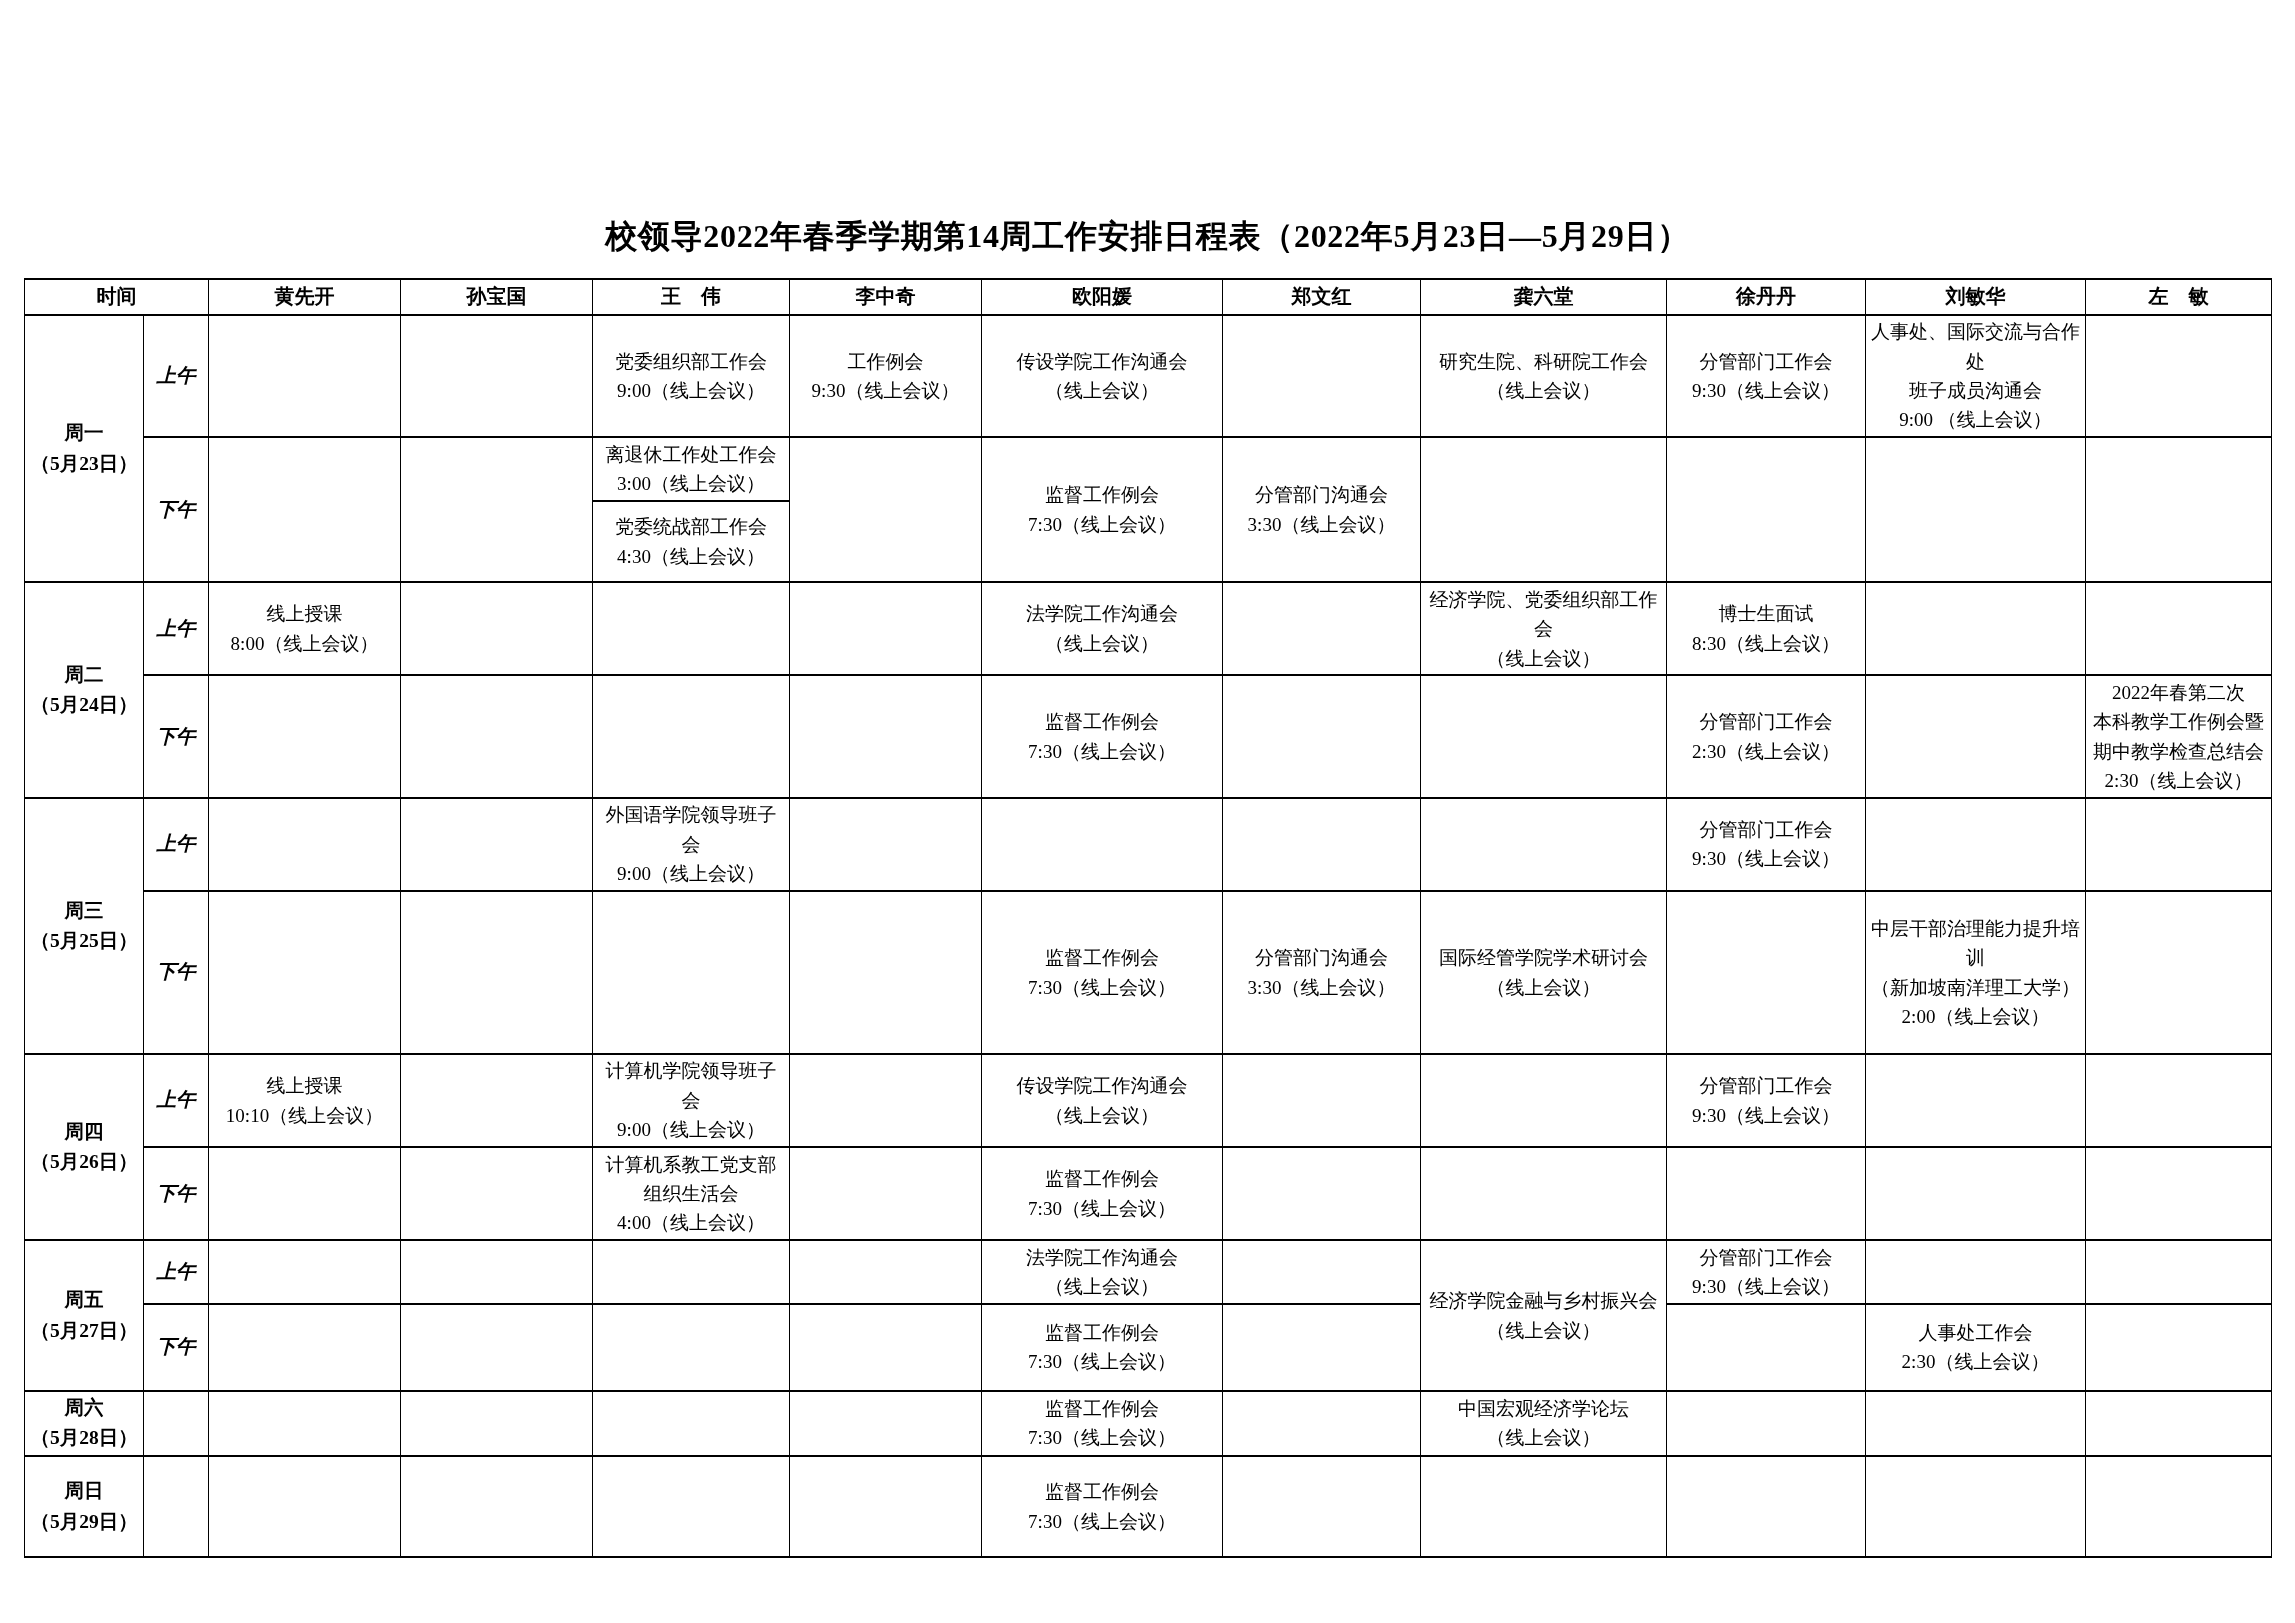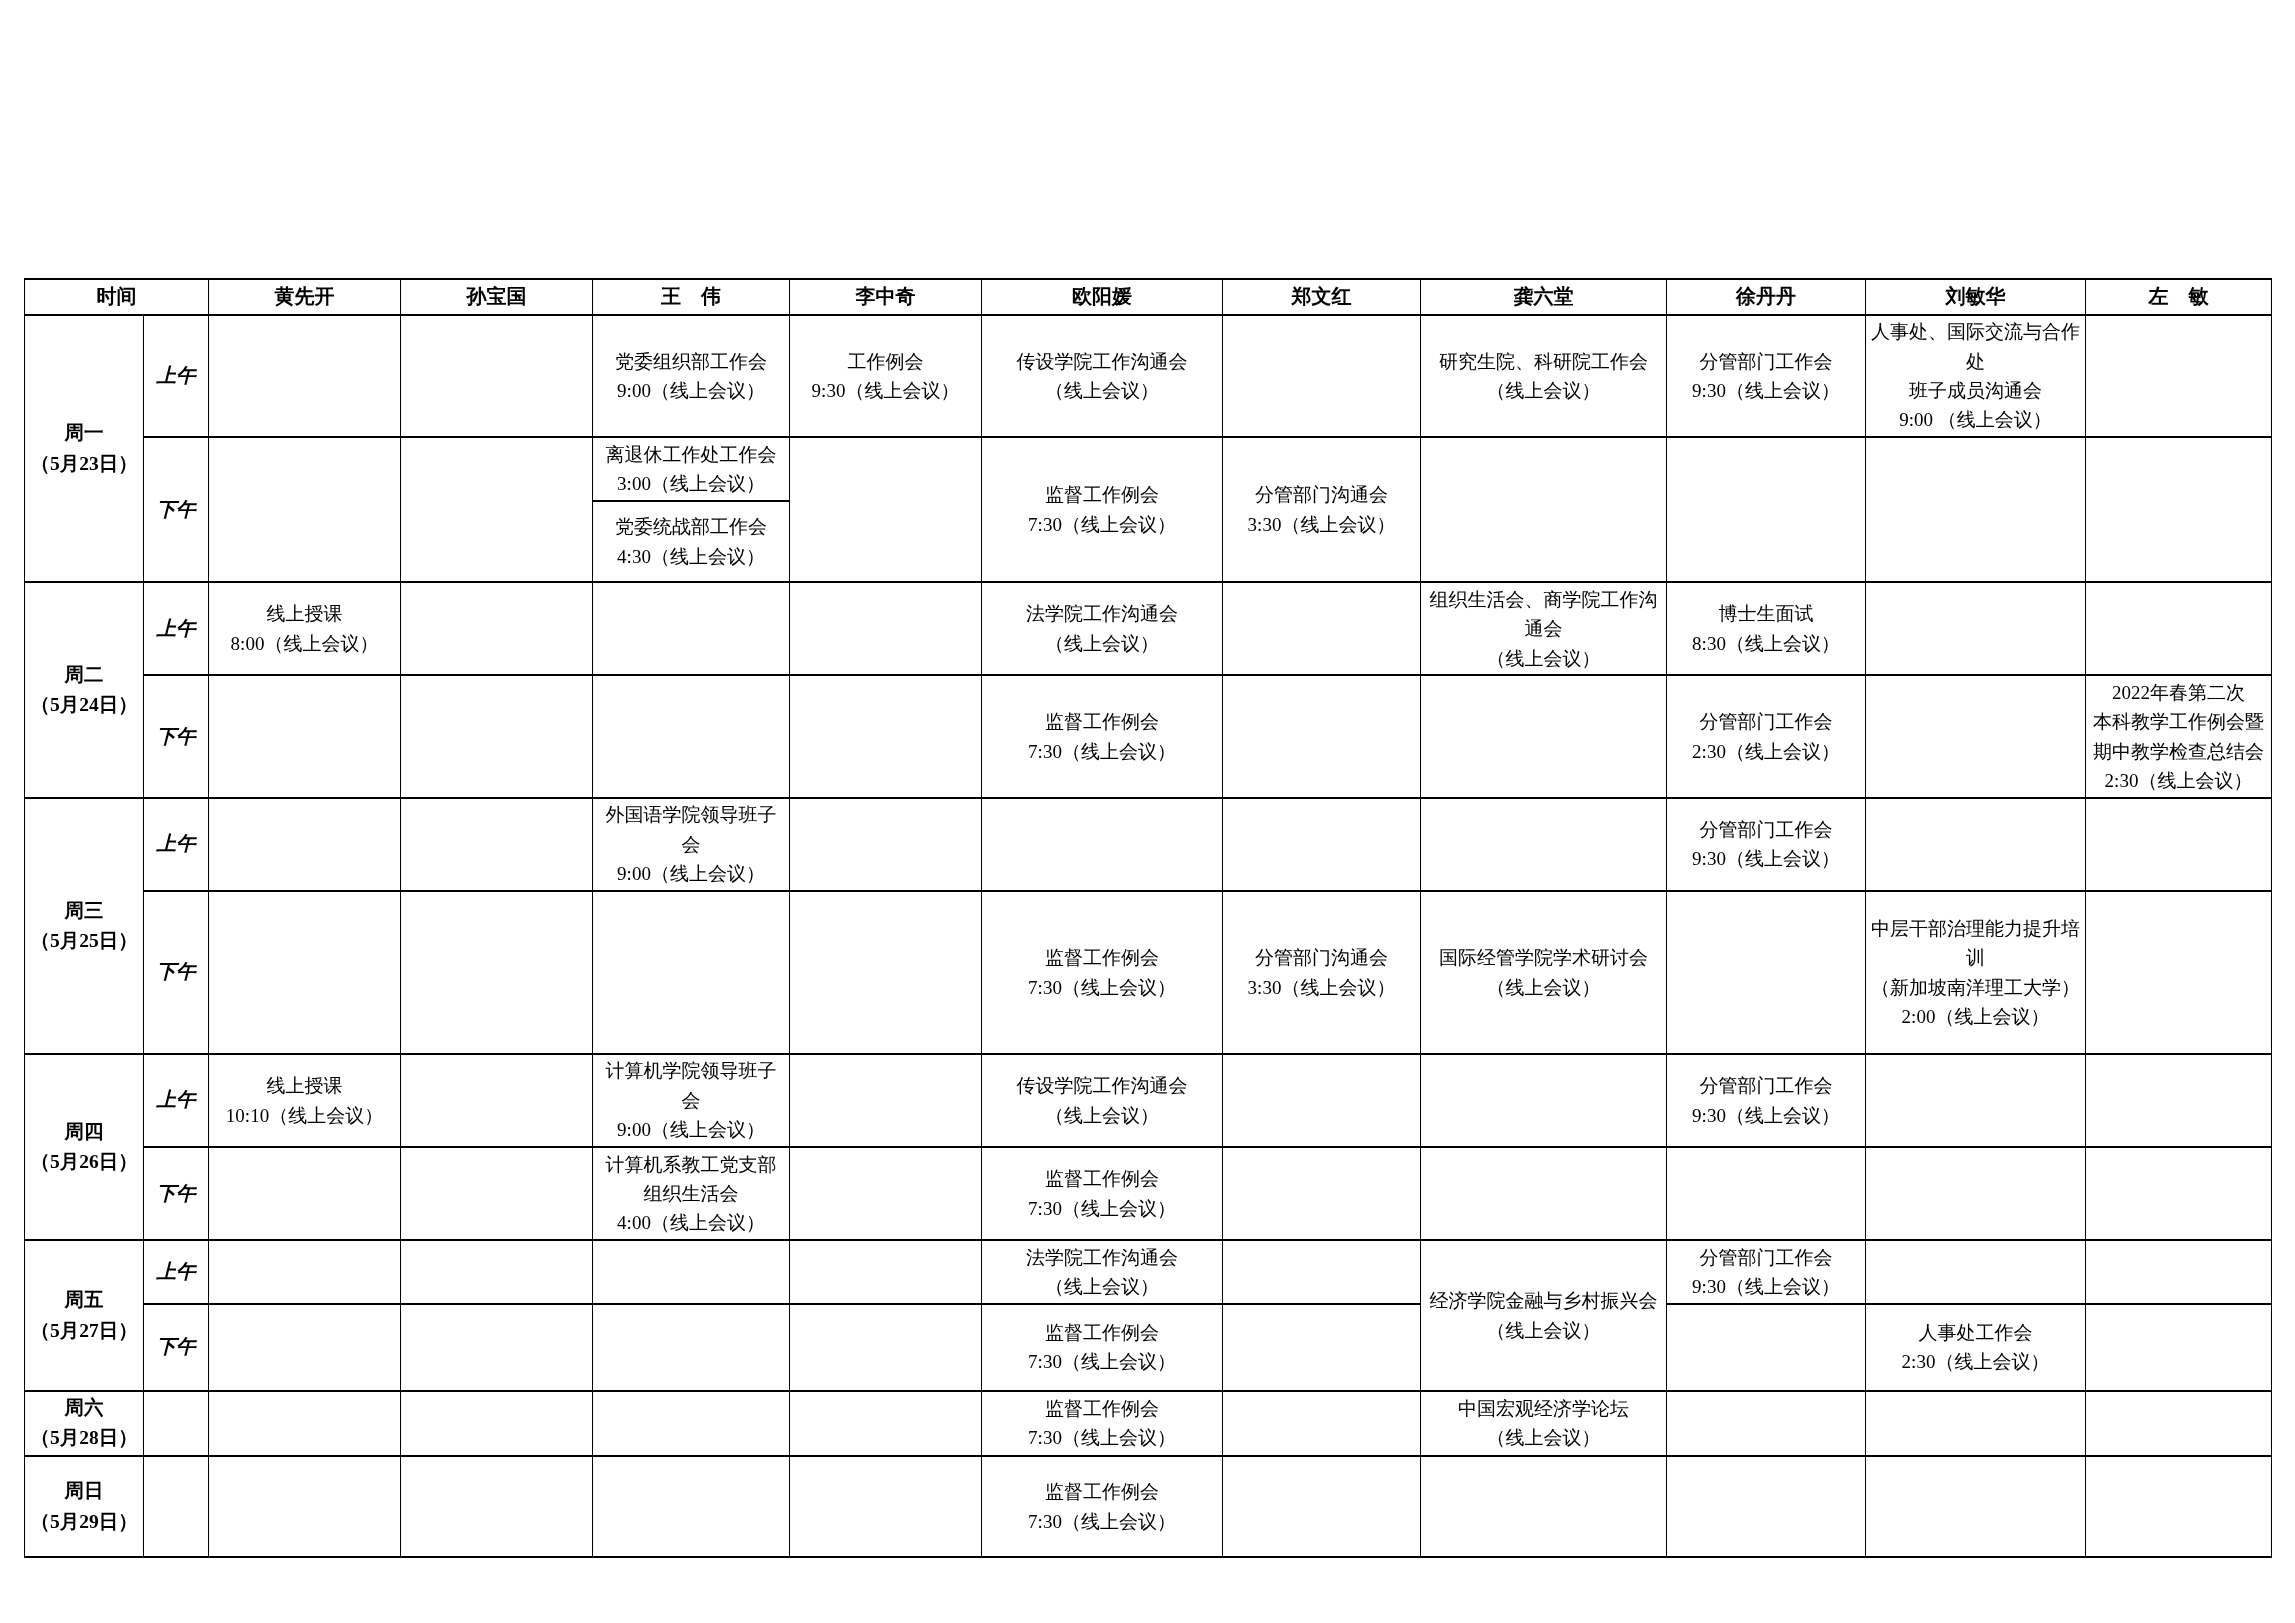--- a/index.html
+++ b/index.html
@@ -46,20 +46,21 @@
   table.schedule{border:1.4px solid #000;}
   table.schedule th{font-weight:bold;font-size:20px;margin-top:7px;}
   table.schedule td.day{font-weight:bold;font-size:19.5px;}
   table.schedule td.ampm{font-weight:bold;font-size:19.5px;font-style:italic;}
   table.schedule tr.hdr{height:26px;}
 </style>
 </head>
 <body>
 
 <div class="page">
+  <div class="doc-title">校领导2022年春季学期第14周工作安排日程表（2022年5月23日—5月29日）</div>
   <table class="schedule">
     <colgroup>
         <col style="width: 119px;">
         <col style="width: 65px;">
         <col style="width: 192px;">
         <col style="width: 192px;">
         <col style="width: 197px;">
         <col style="width: 192px;">
         <col style="width: 241px;">
         <col style="width: 198px;">
@@ -131,21 +132,21 @@
 （5月24日）</td>
           <td class="ampm">上午</td>
           <td>线上授课
 8:00（线上会议）</td>
           <td></td>
           <td></td>
           <td></td>
           <td>法学院工作沟通会
 （线上会议）</td>
           <td></td>
-          <td>组织生活会、商学院工作沟通会
+          <td>经济学院、党委组织部工作会
 （线上会议）</td>
           <td>博士生面试
 8:30（线上会议）</td>
           <td></td>
           <td></td>
         </tr>
         <tr style="height: 98px;">
           <td class="ampm">下午</td>
           <td></td>
           <td></td>

